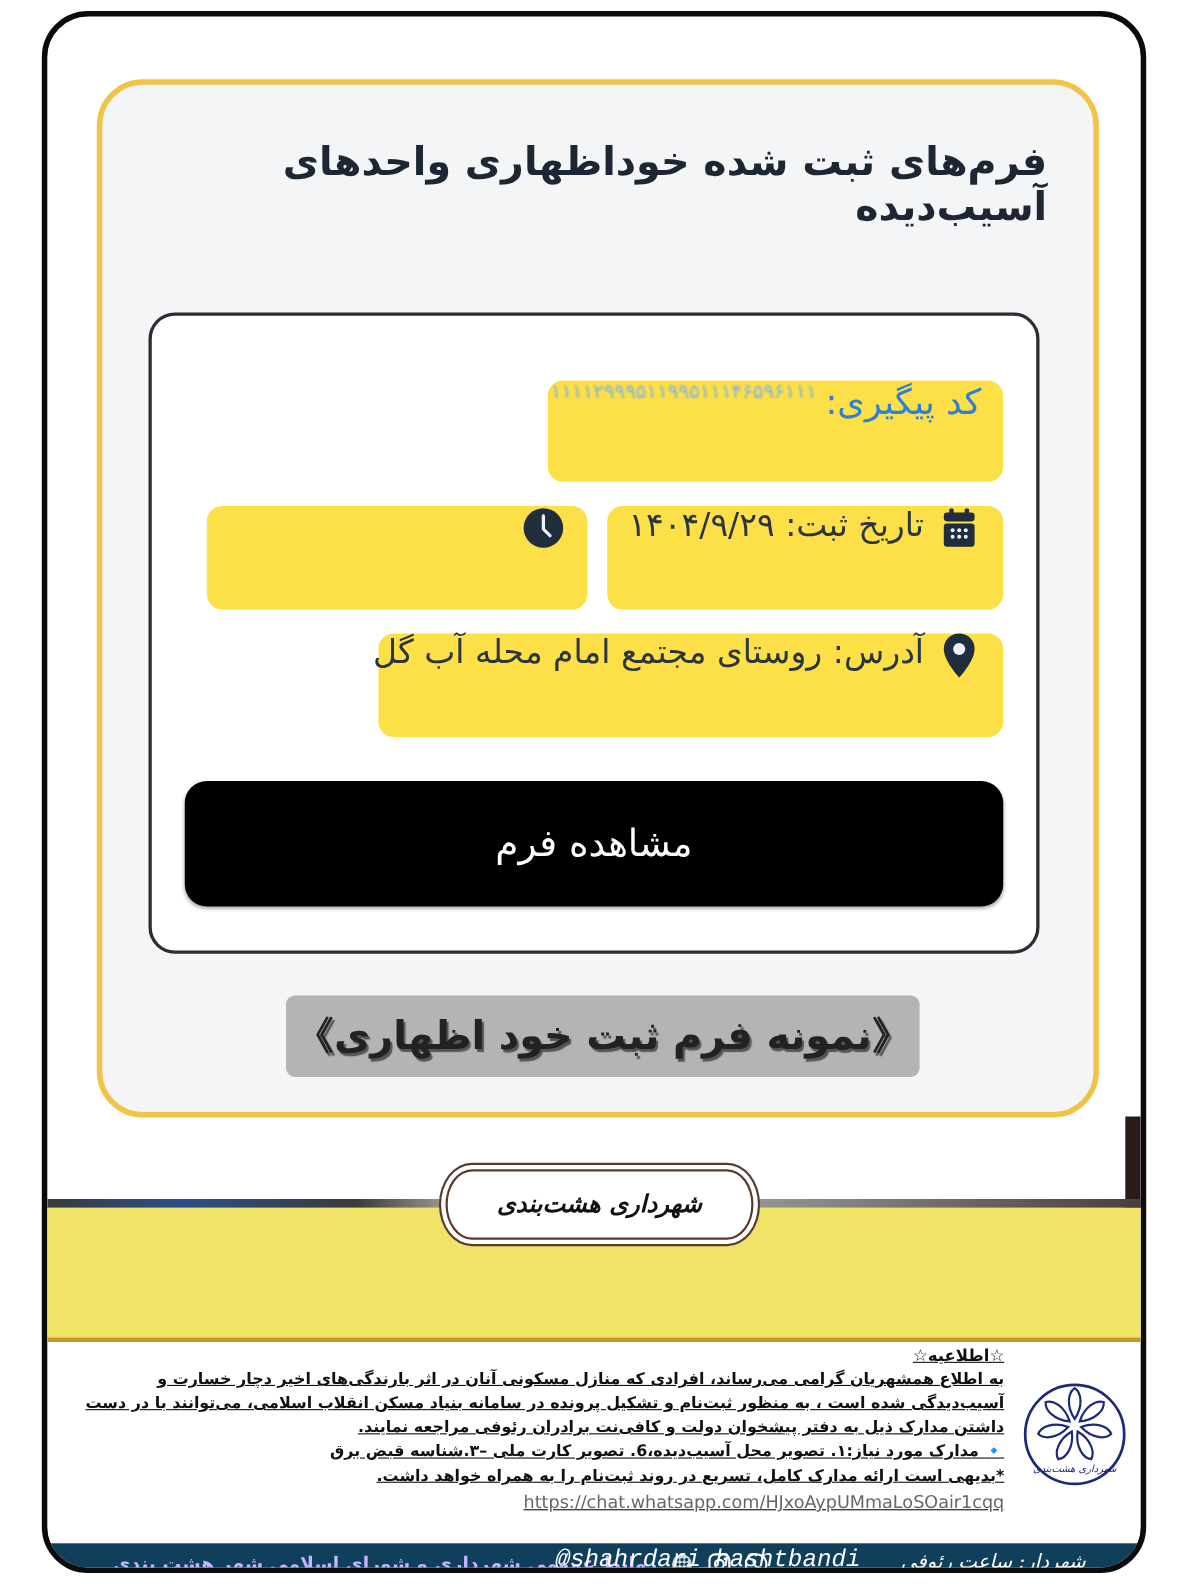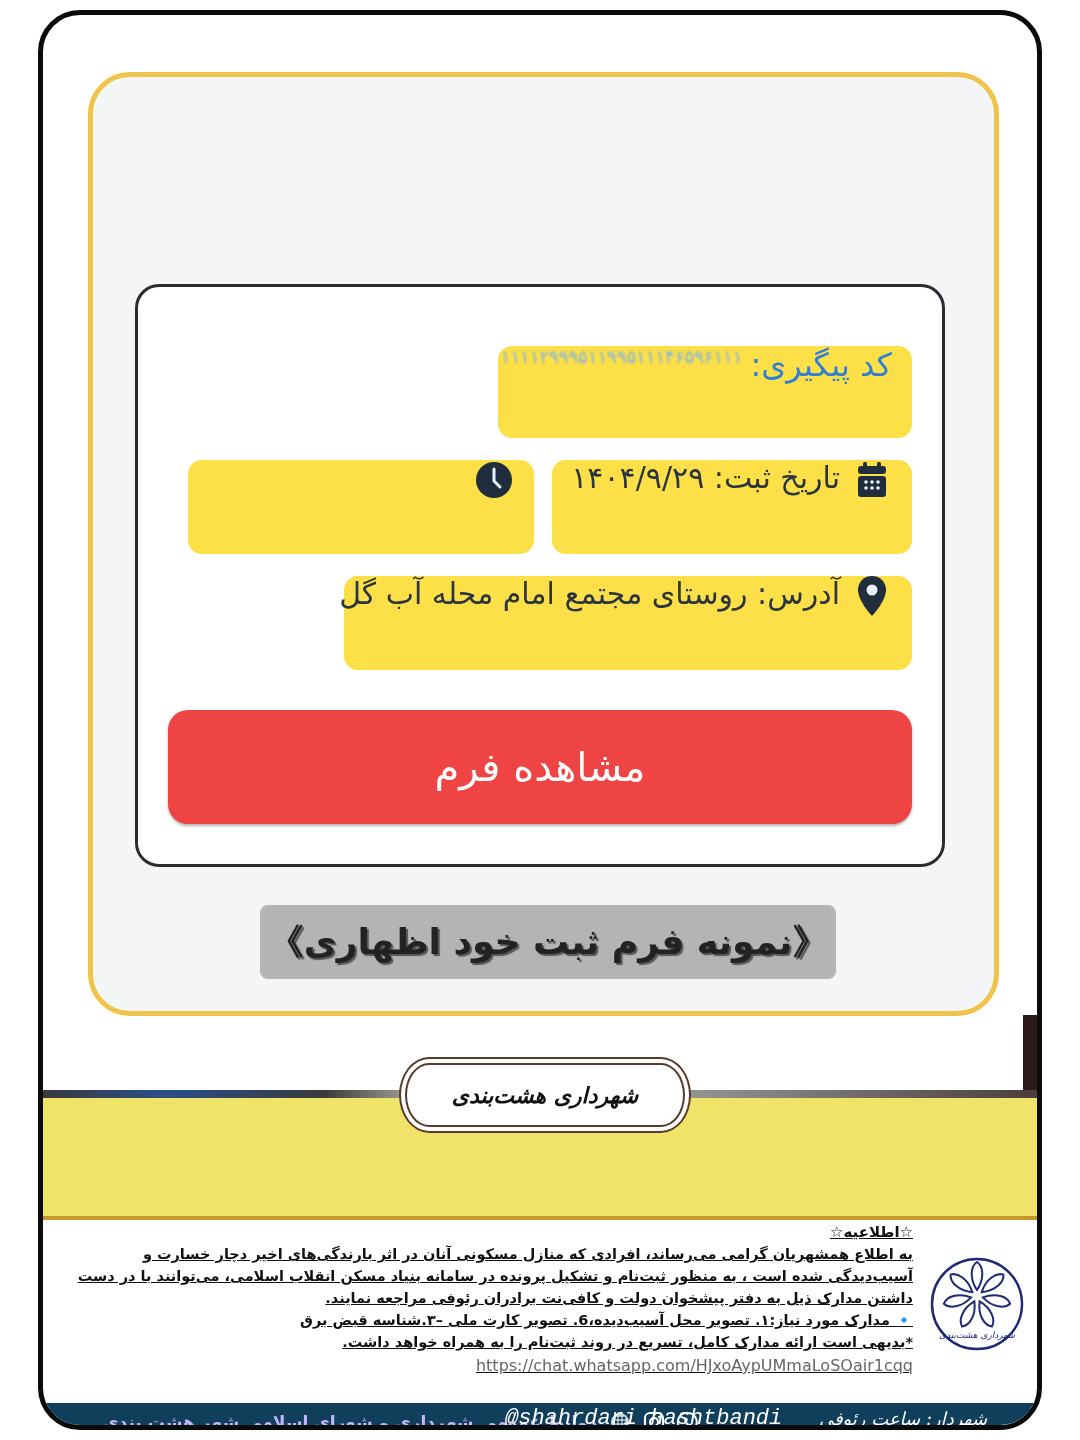--- a/index.html
+++ b/index.html
@@ -38,22 +38,22 @@
     .chip-tracking { right: 30px; top: 40px; width: 414px; height: 92px; }
     .chip-tracking .label { color: #2f7fd6; font-size: 32px; margin-right: 0; }
     .chip-tracking .code { font-size: 18px; color: #7ab0ea; letter-spacing: 2px; filter: blur(1.2px); margin-right: 8px; white-space: nowrap; }
 
     .chip-date { right: 30px; top: 154px; width: 360px; height: 94px; }
     .chip-time { right: 408px; top: 154px; width: 346px; height: 94px; }
     .chip-address { right: 30px; top: 270px; width: 568px; height: 94px; padding-left: 32px; }
 
     .view-form-button {
       position: absolute; left: 30px; top: 423px; width: 744px; height: 114px;
-      background: #ef4444; border-radius: 20px; border: none;
-      color: #ffffff; font-size: 40px; font-family: "DejaVu Sans", sans-serif;
+      background: #000000; border-radius: 20px; border: none;
+      color: #ffffff; font-size: 34px; font-family: "DejaVu Sans", sans-serif;
       direction: rtl; display: flex; align-items: center; justify-content: center; cursor: pointer;
       box-shadow: 0 2px 3px rgba(0,0,0,0.3);
     }
 
     .sample-caption {
       position: absolute; left: 167px; top: 828px; width: 576px; height: 74px;
       background: #b4b4b4; border-radius: 8px;
       display: flex; align-items: center; justify-content: center;
       direction: rtl; font-size: 36px; font-weight: bold; color: #222;
       text-shadow: 2px 2px 1px #555;
@@ -107,20 +107,21 @@
     .footer-icon { width: 24px; height: 24px; display: flex; align-items: center; justify-content: center; }
     .footer-handle { position: absolute; left: 462px; top: 3px; color: #fff; font-size: 22px; font-style: italic; white-space: nowrap; font-family: Liberation Mono, monospace; }
     .footer-mayor { position: absolute; right: 60px; top: 5px; color: #fff; font-size: 18px; font-style: italic; font-family: "DejaVu Serif", serif; direction: rtl; white-space: nowrap; }
   </style>
 </head>
 <body>
 
 <div class="outer-frame">
 
   <div class="screenshot-card">
+    <div class="page-title">فرم‌های ثبت شده خوداظهاری واحدهای آسیب‌دیده</div>
 
     <div class="form-card">
 
       <div class="chip chip-tracking">
         <span class="label">کد پیگیری:</span>
         <span class="code">۱۱۱۱۲۹۹۹۵۱۱۹۹۵۱۱۱۴۶۵۹۶۱۱۱</span>
       </div>
 
       <div class="chip chip-date">
         <span class="icon">

